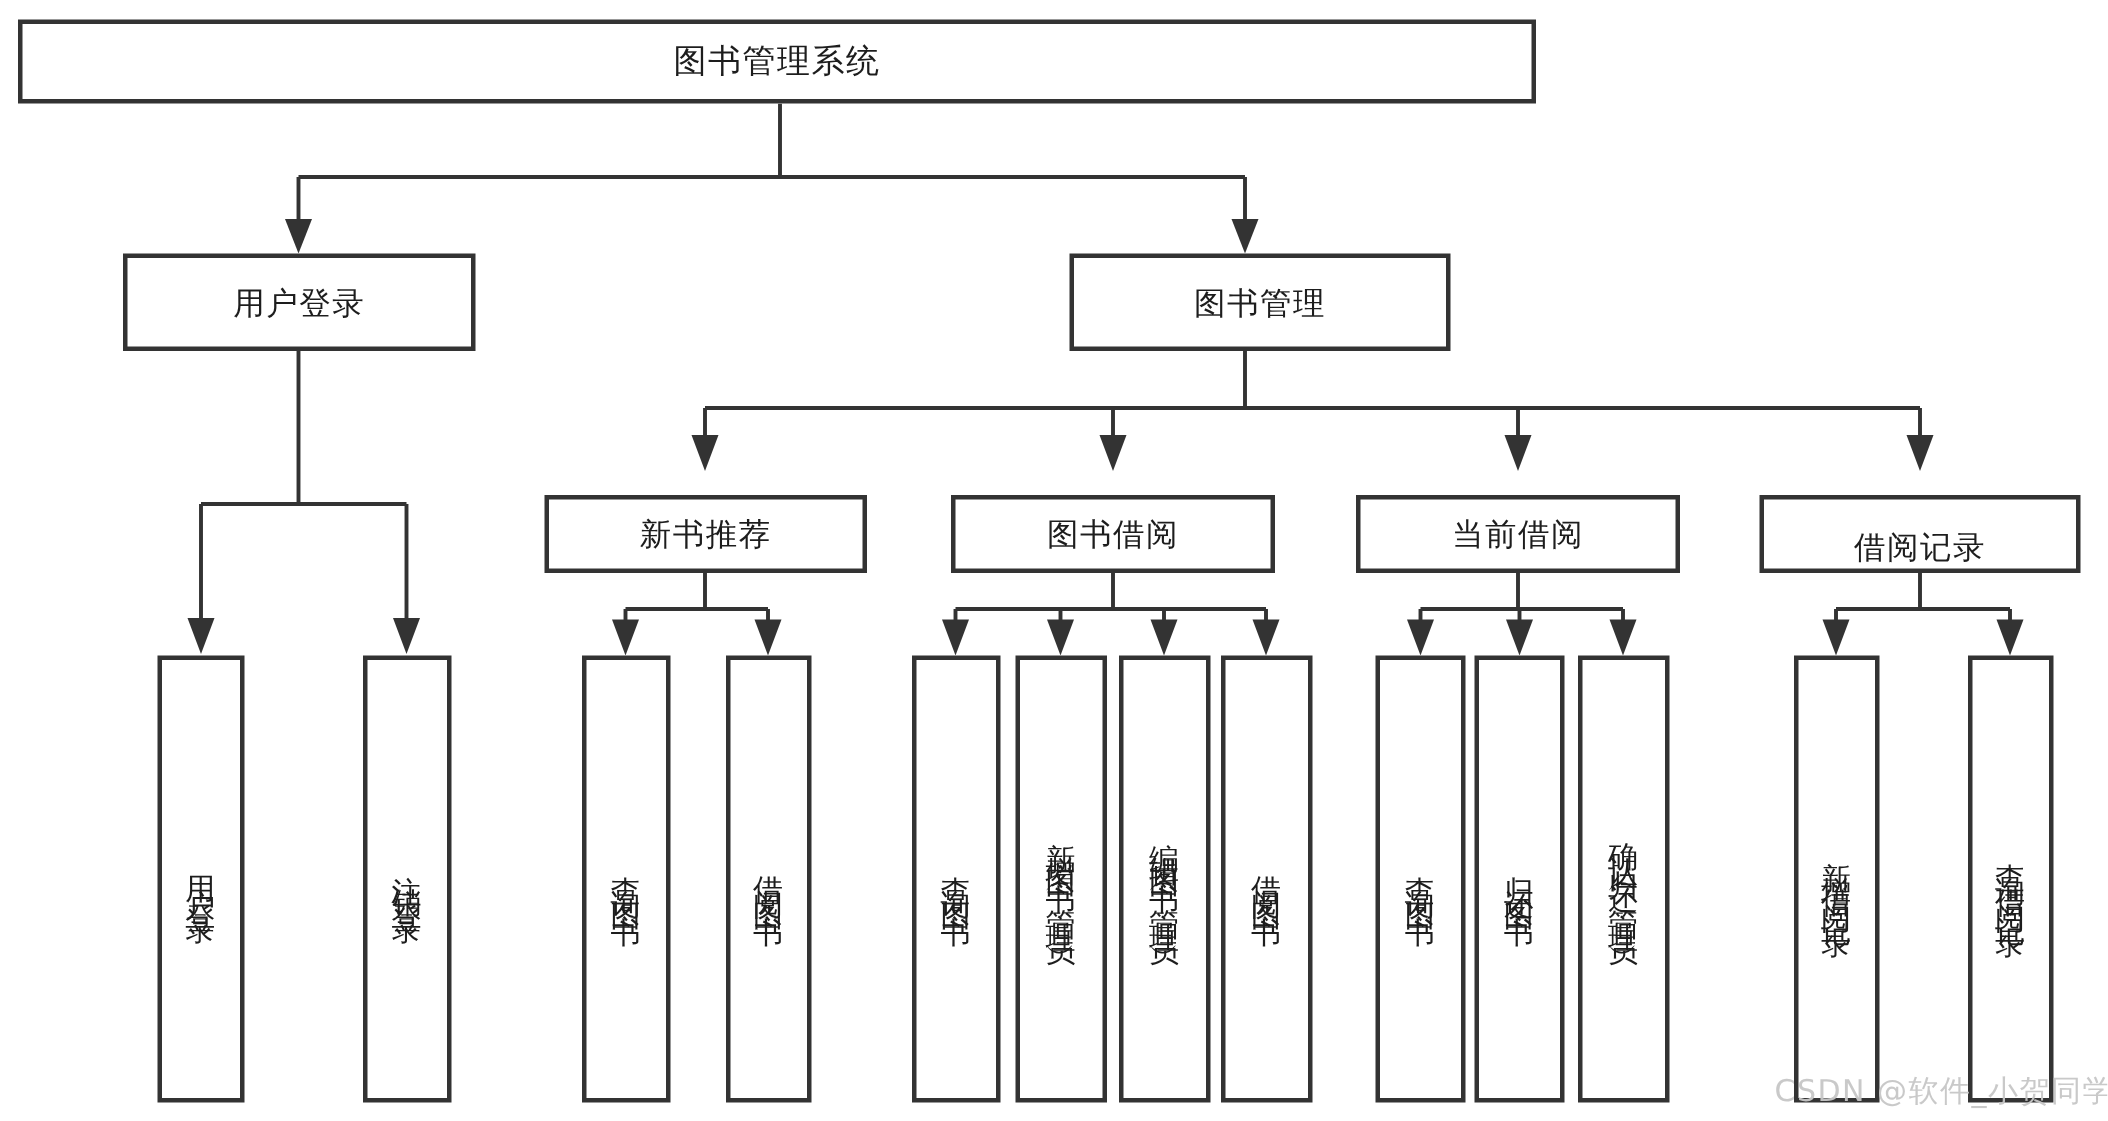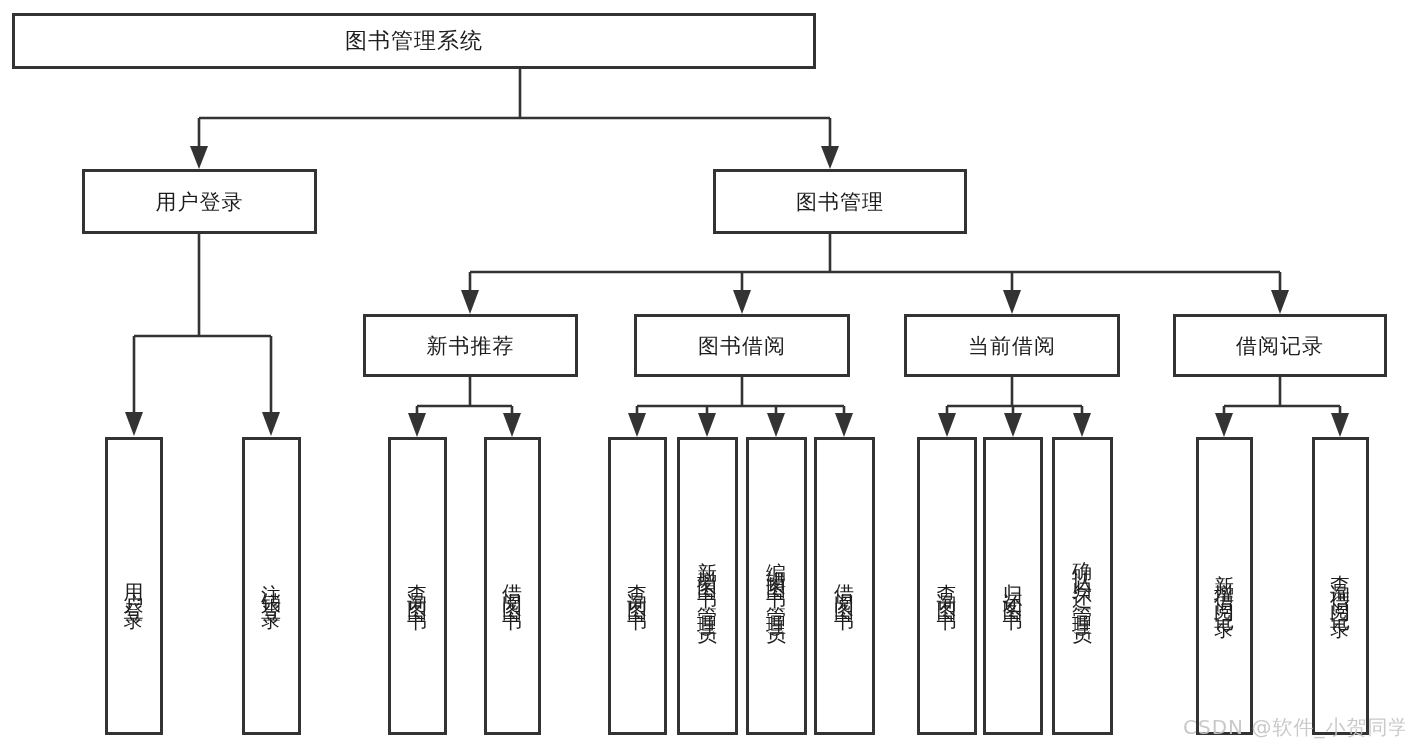--- a/index.html
+++ b/index.html
@@ -45,24 +45,24 @@
     align-items: center;
     justify-content: center;
     z-index: 2;
   }
   .node .hlabel {
     font-size: 21px;
     letter-spacing: 1px;
     color: var(--text);
     white-space: nowrap;
   }
-  .node-root { left: 12px; top: 13px; width: 804px; height: 56px; }
+  .node-root { left: 12px; top: 13px; width: 1012px; height: 56px; }
   .node-root .hlabel { font-size: 22px; }
   .lvl2 { top: 169px; height: 65px; }
-  .lvl3 { top: 314px; height: 63px; }
+  .lvl3 { top: 330px; height: 52px; }
   .leaf {
     position: absolute;
     top: 437px;
     height: 298px;
     background: var(--box-bg);
     border: 3px solid var(--line);
     display: flex;
     align-items: center;
     justify-content: center;
     z-index: 2;
@@ -156,21 +156,21 @@
 
   <div class="node lvl3" style="left:363px;width:215px;">
     <span class="hlabel">新书推荐</span>
   </div>
   <div class="node lvl3" style="left:634px;width:216px;text-align:center;">
     <span class="hlabel">图书借阅</span>
   </div>
   <div class="node lvl3" style="left:904px;width:216px;">
     <span class="hlabel">当前借阅</span>
   </div>
-  <div class="node lvl3" style="left:1173px;width:214px;">
+  <div class="node lvl3" style="left:1173px;width:214px;align-items:flex-end;">
     <span class="hlabel">借阅记录</span>
   </div>
 
   <div class="leaf" style="left:105px;width:58px;">
     <span class="vlabel">用户登录</span>
   </div>
   <div class="leaf" style="left:242px;width:59px;">
     <span class="vlabel">注销登录</span>
   </div>
 

